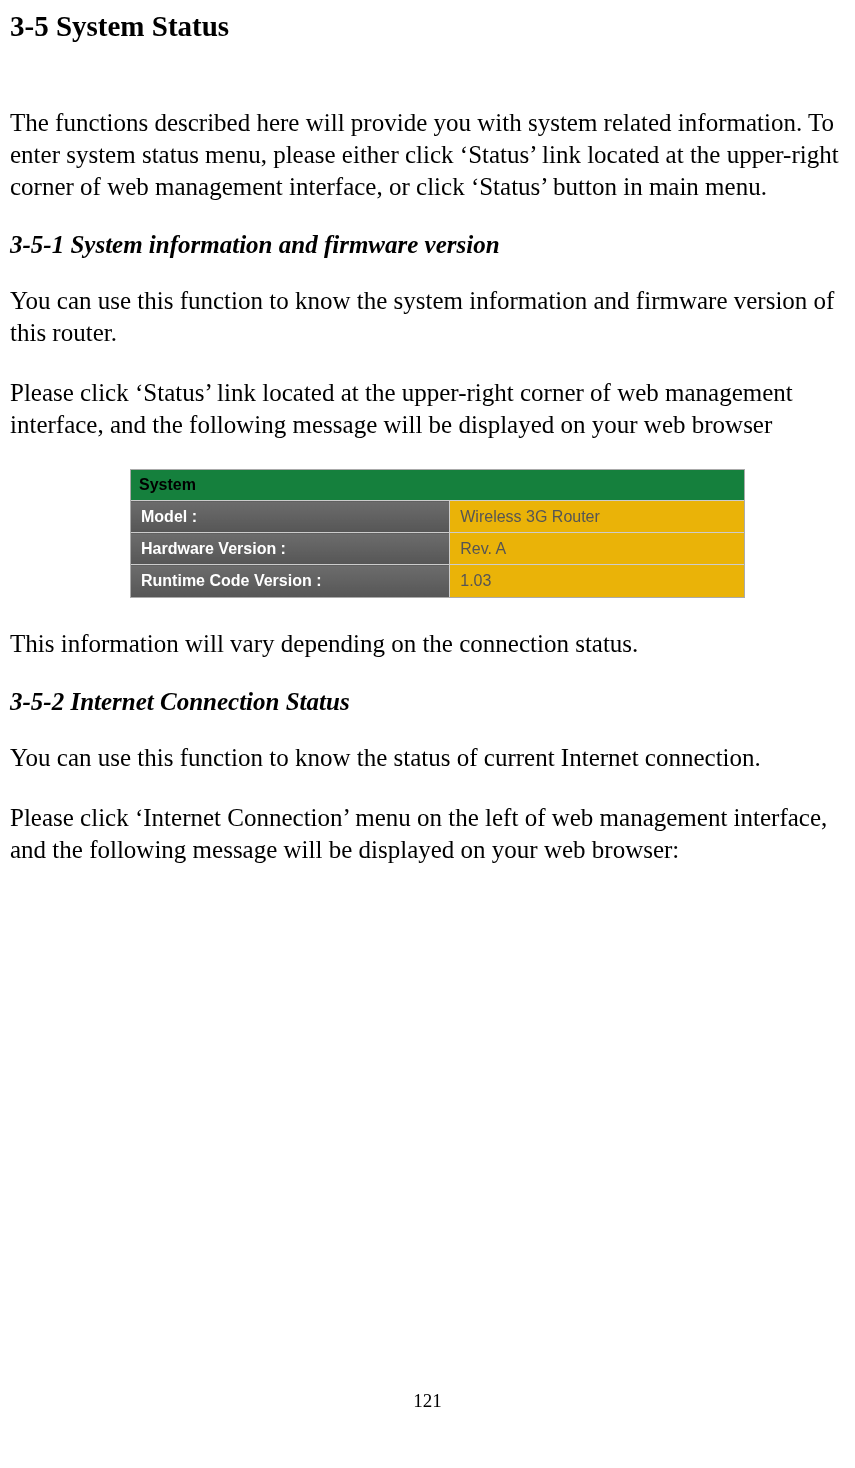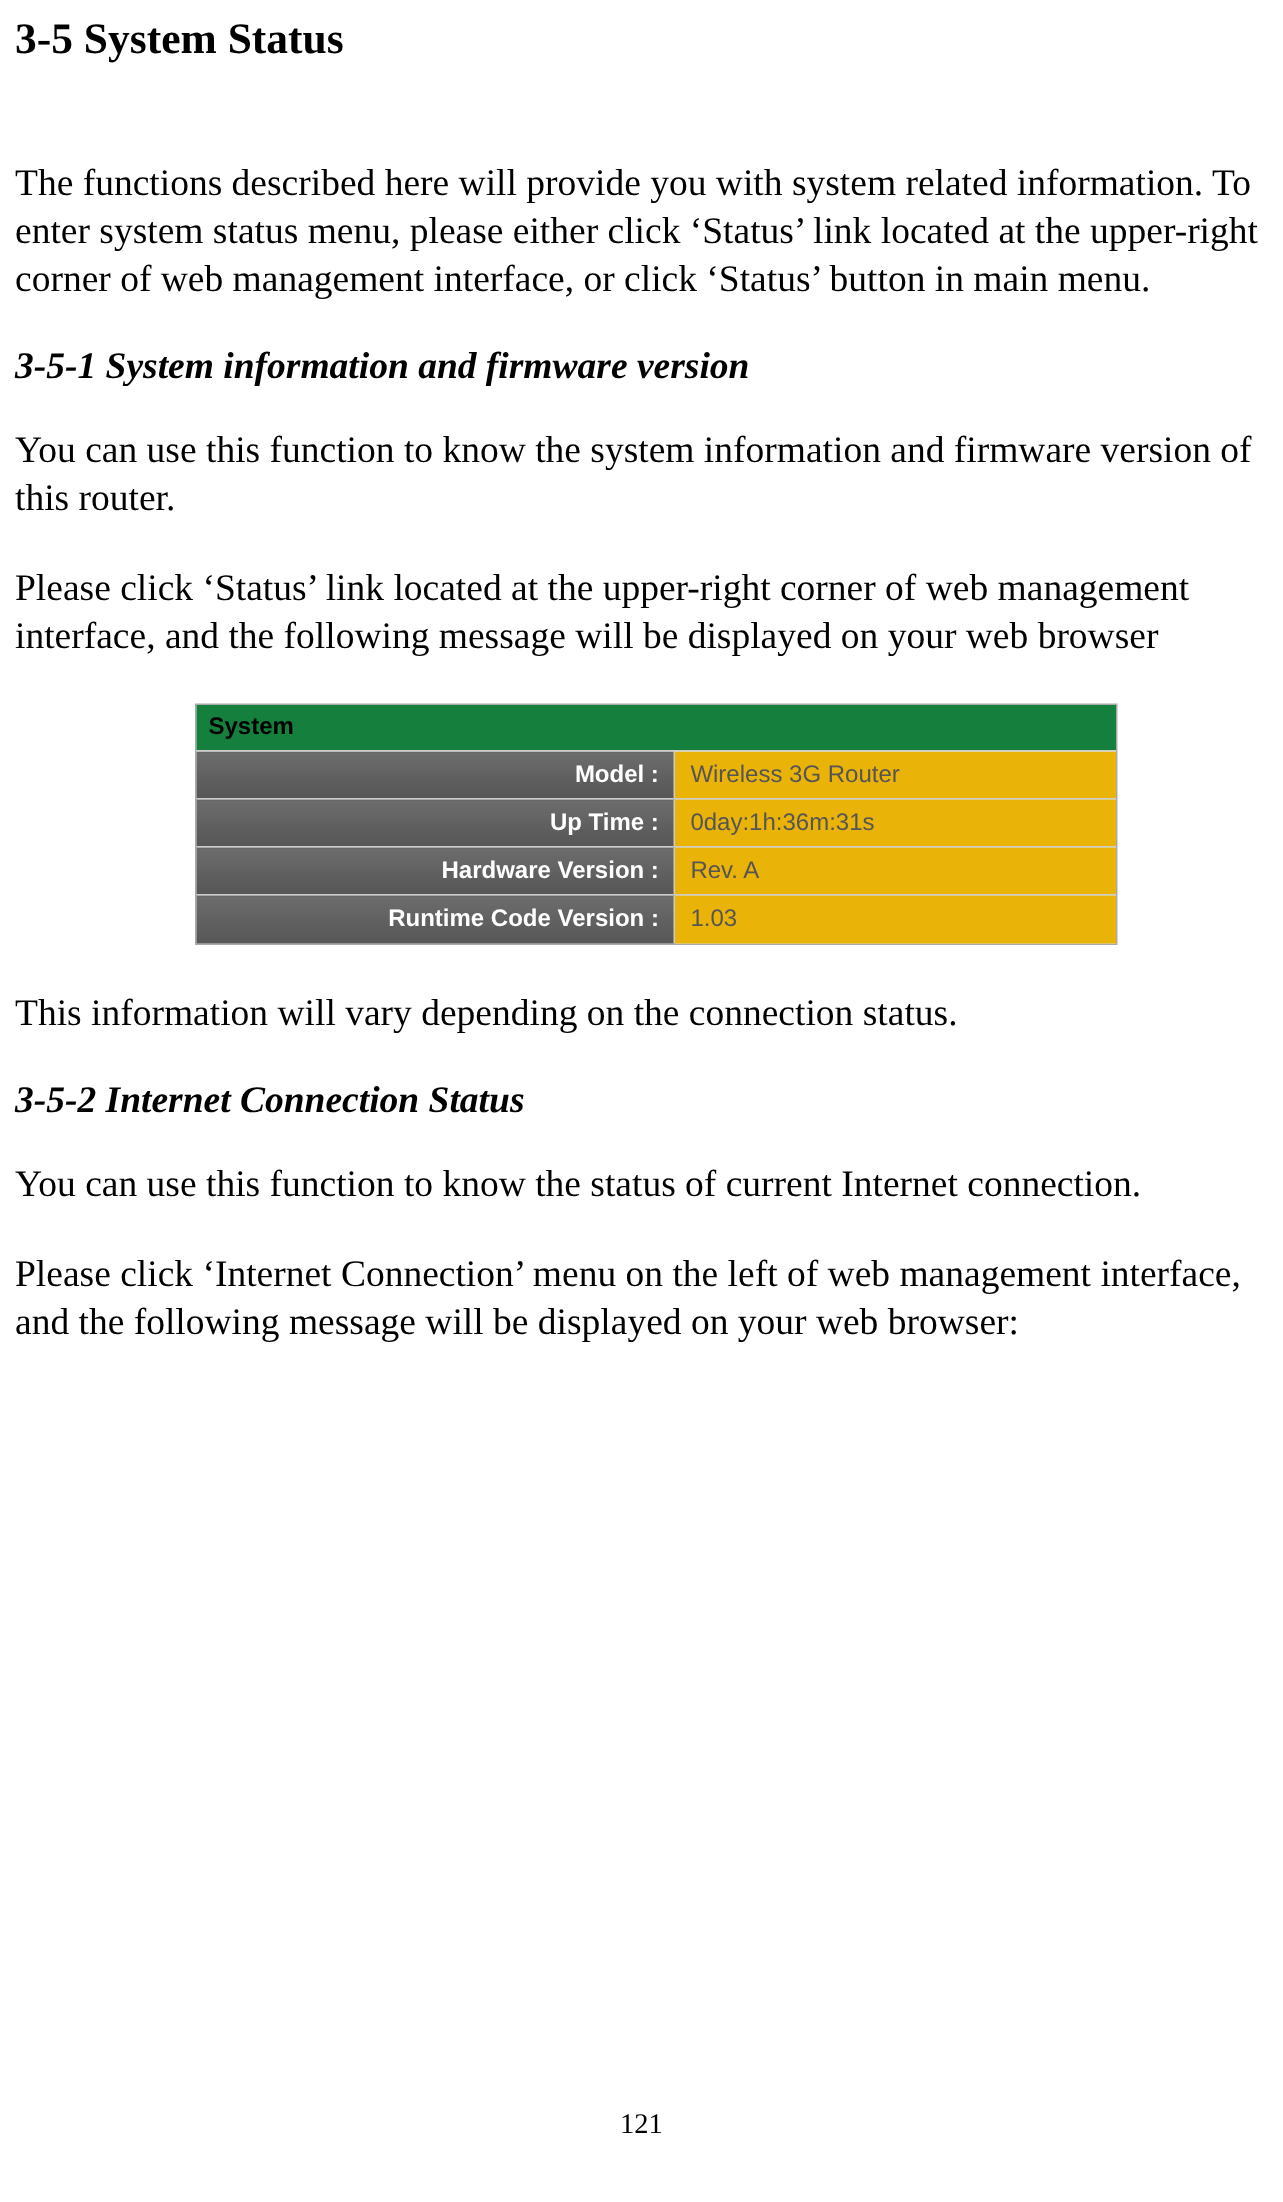--- a/index.html
+++ b/index.html
@@ -55,35 +55,34 @@
       border-top: 1px solid #ccc;
     }
     table.status-table td {
       font-family: Arial, sans-serif;
       font-size: 16px;
       padding: 6px 10px;
       height: 32px;
     }
     table.status-table td.label-cell {
       width: 52%;
-      text-align: right;
       color: #fff;
       font-weight: bold;
       background: linear-gradient(to bottom, #6c6c6c 0%, #565656 100%);
     }
     table.status-table td.value-cell {
       width: 48%;
       text-align: left;
       background: #eab308;
       color: #555;
       border-left: 1px solid #ccc;
     }
     .page-number {
       position: absolute;
-      bottom: 40px;
+      bottom: 56px;
       left: 0;
       right: 0;
       text-align: center;
       font-size: 19px;
       font-family: "Times New Roman", Times, serif;
     }
   </style>
 </head>
 <body>
 
@@ -100,24 +99,20 @@
 <div class="table-wrap">
   <div class="system-panel">
     <div class="panel-title">System</div>
     <table class="status-table">
       <tbody>
         <tr>
           <td class="label-cell">Model :</td>
           <td class="value-cell">Wireless 3G Router</td>
         </tr>
         <tr>
-          <td class="label-cell">Up Time :</td>
-          <td class="value-cell">0day:1h:36m:31s</td>
-        </tr>
-        <tr>
           <td class="label-cell">Hardware Version :</td>
           <td class="value-cell">Rev. A</td>
         </tr>
         <tr>
           <td class="label-cell">Runtime Code Version :</td>
           <td class="value-cell">1.03</td>
         </tr>
       </tbody>
     </table>
   </div>

